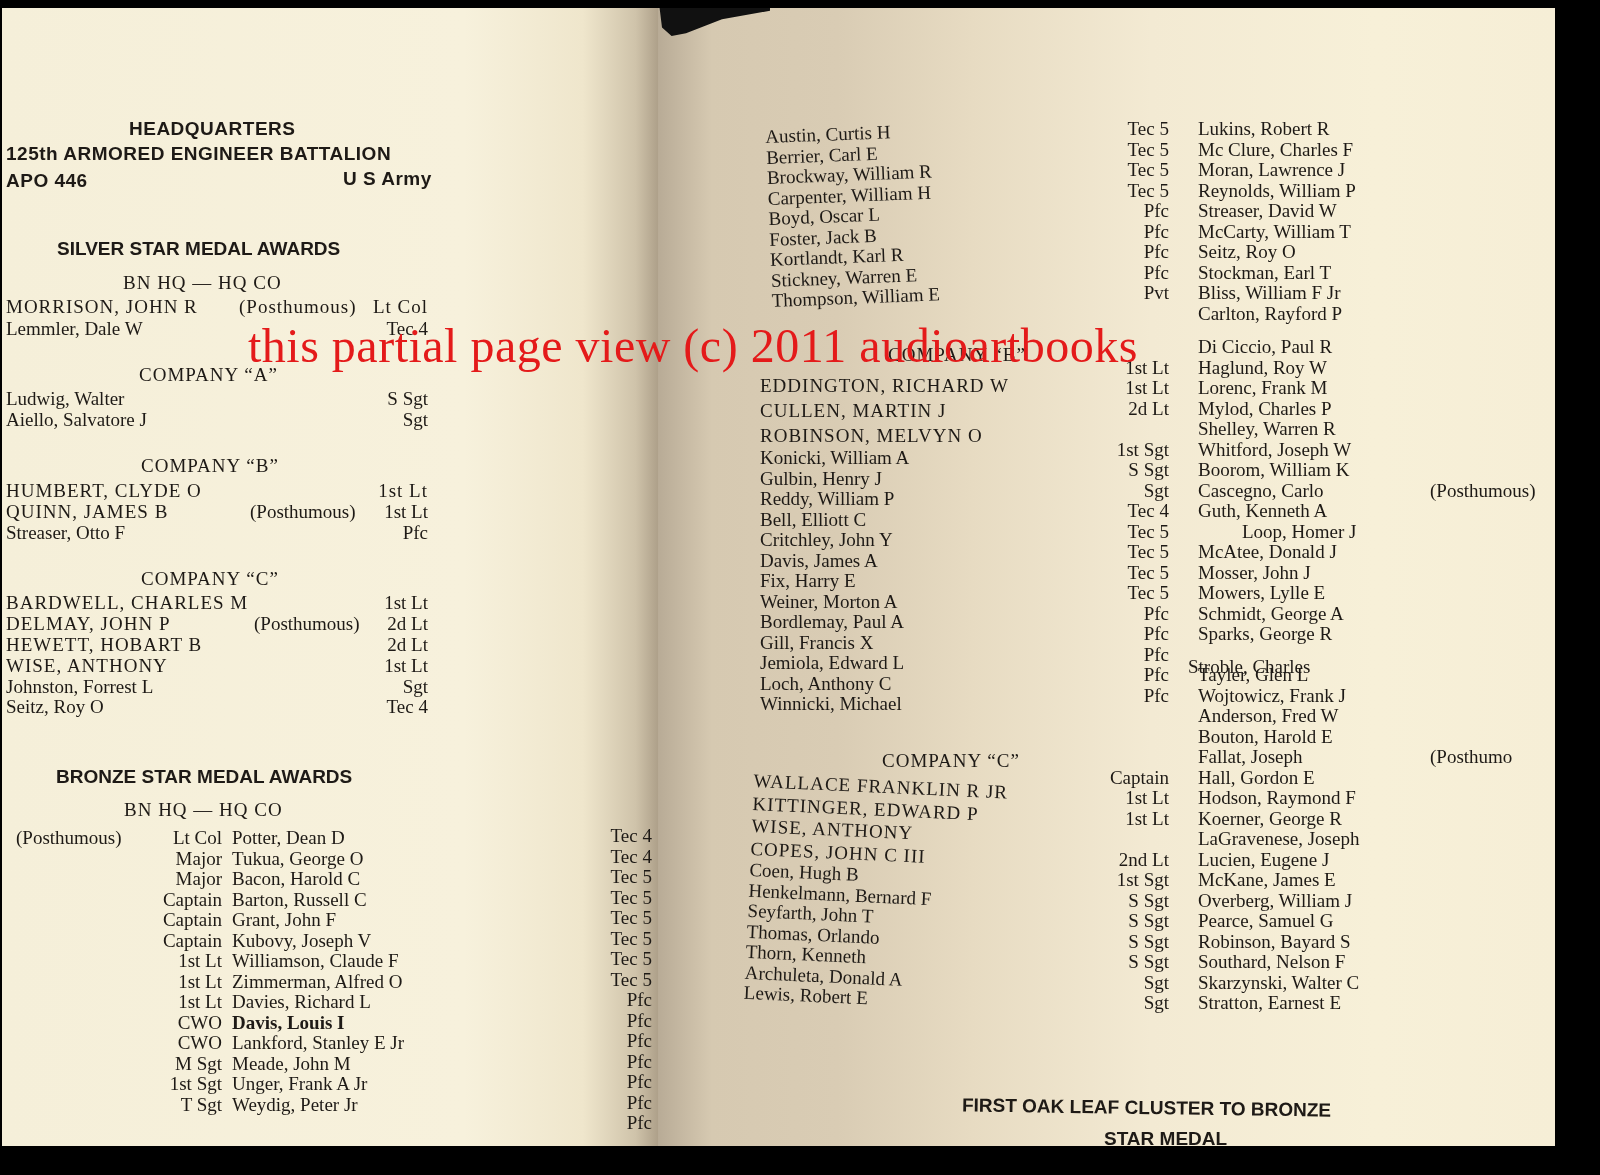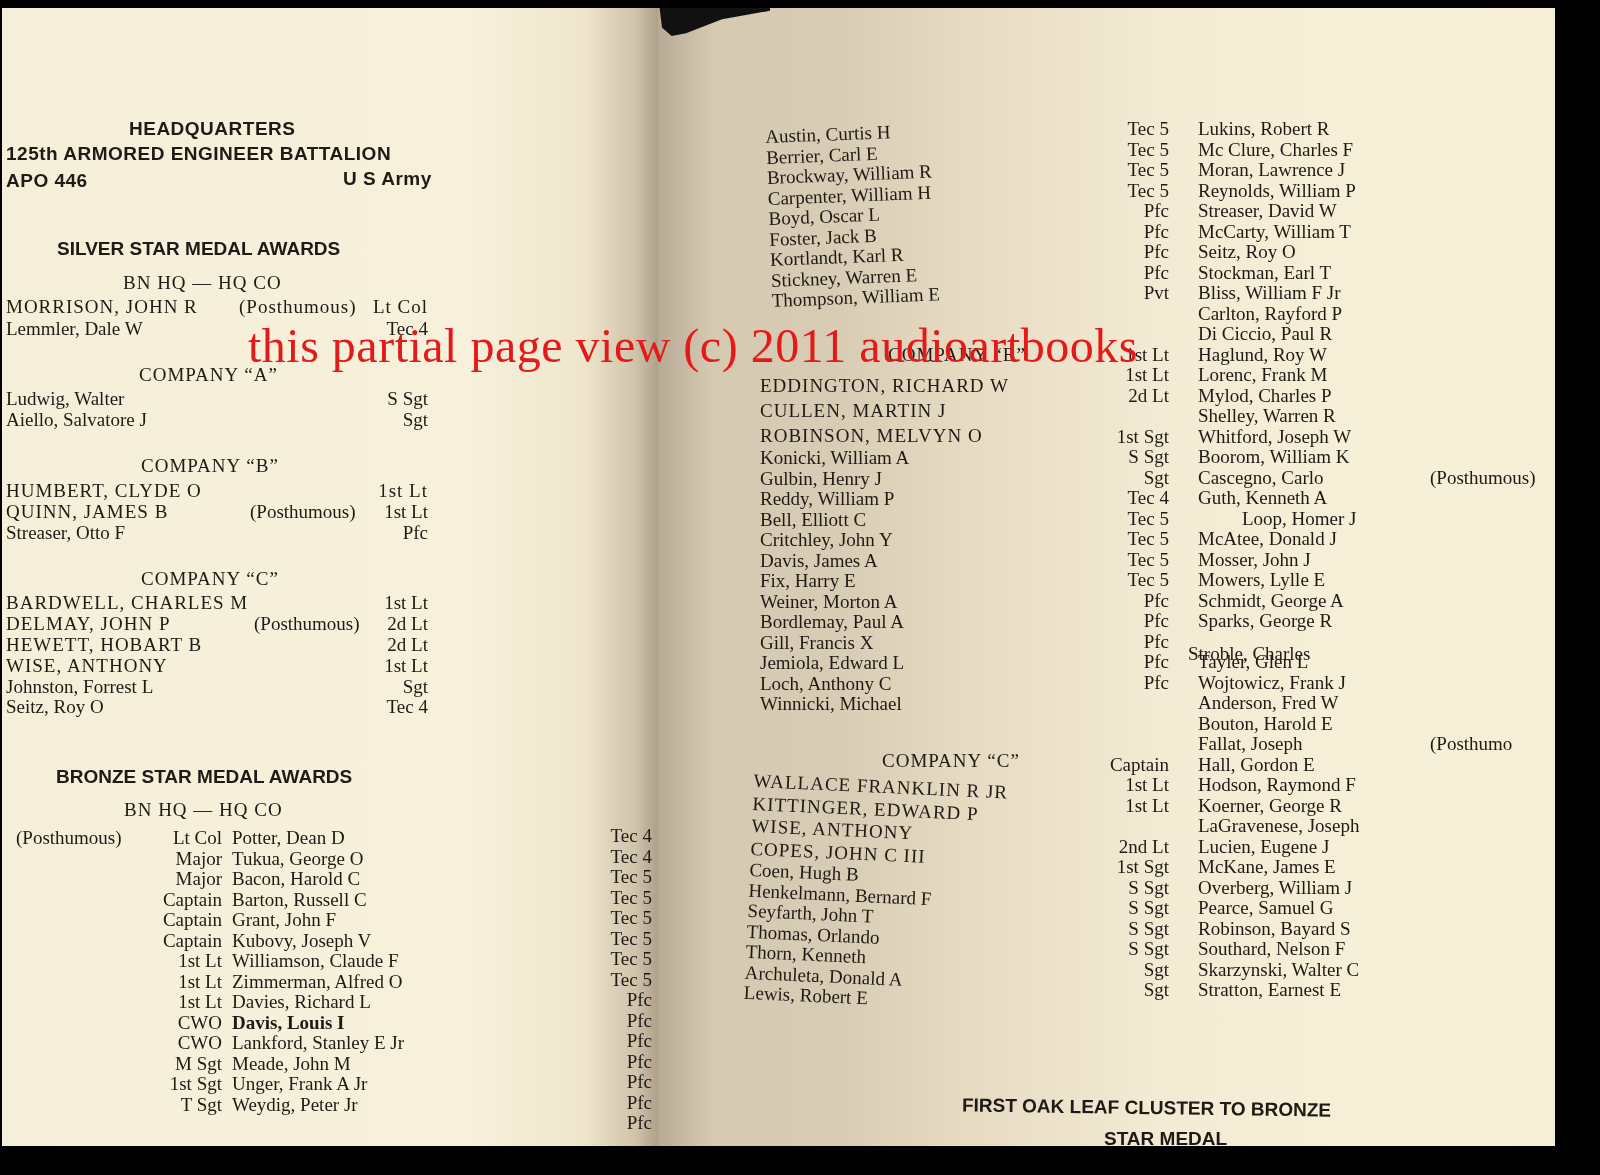--- a/index.html
+++ b/index.html
@@ -270,21 +270,21 @@
     <div class="row" style="position: relative; width: 470px;">
       <span style="position: absolute; right: 391px;">Pvt</span>
       <span style="position: absolute; left: 108px;">Bliss,  William  F  Jr</span>
       <span style="position: absolute; left: 340px;"></span>
     </div>
     <div class="row" style="position: relative; width: 470px;">
       <span style="position: absolute; right: 391px;"></span>
       <span style="position: absolute; left: 108px;">Carlton,  Rayford  P</span>
       <span style="position: absolute; left: 340px;"></span>
     </div>
-    <div class="row" style="position: relative; width: 470px;">
+    <div class="row" style="position: relative; width: 470px; margin-top: 13px;">
       <span style="position: absolute; right: 391px;"></span>
       <span style="position: absolute; left: 108px;">Di Ciccio,  Paul  R</span>
       <span style="position: absolute; left: 340px;"></span>
     </div>
     <div class="row" style="position: relative; width: 470px;">
       <span style="position: absolute; right: 391px;">1st Lt</span>
       <span style="position: absolute; left: 108px;">Haglund,  Roy  W</span>
       <span style="position: absolute; left: 340px;"></span>
     </div>
     <div class="row" style="position: relative; width: 470px;">

